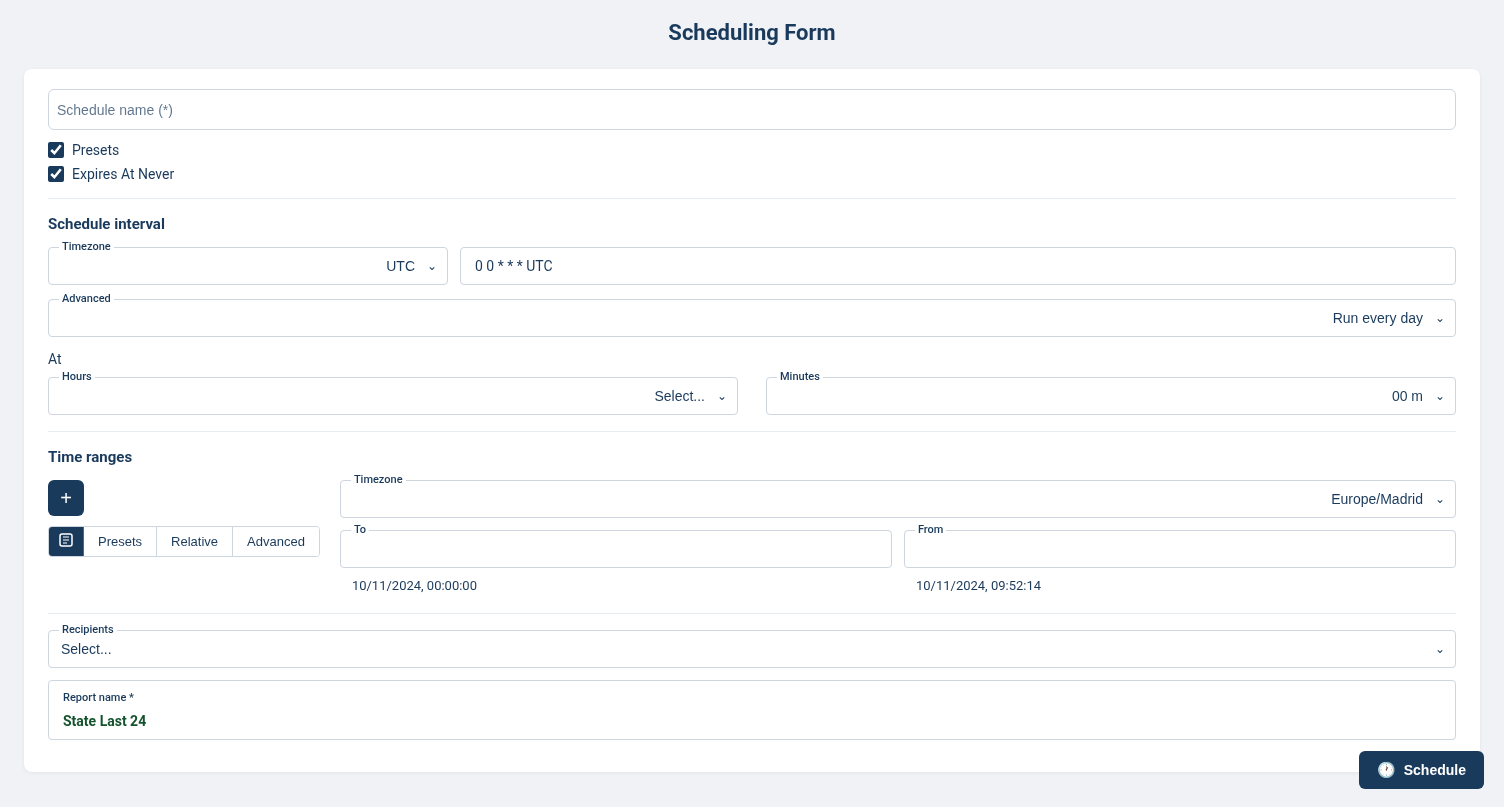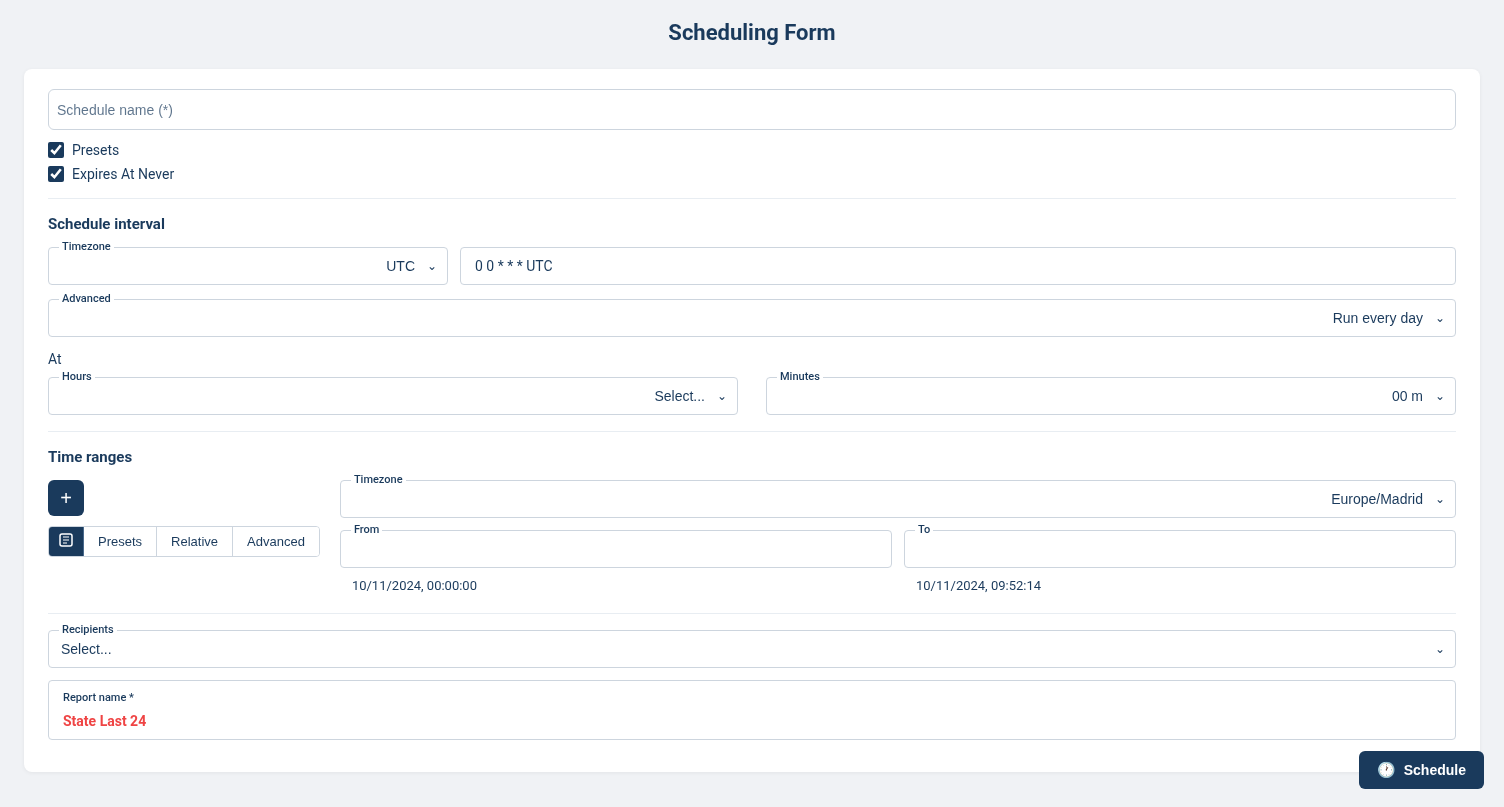--- a/index.html
+++ b/index.html
@@ -279,21 +279,21 @@
     }
     .report-name-field .field-label {
       font-size: 11px;
       color: #1a3a5c;
       font-weight: 500;
       margin-bottom: 9px;
     }
     .report-name-field .field-value {
       font-size: 14px;
       font-weight: 700;
-      color: #ef4444;
+      color: #14532d;
     }
 
     
     .schedule-btn {
       position: fixed;
       bottom: 18px;
       right: 20px;
       background: #1a3a5c;
       color: #fff;
       border: none;
@@ -420,25 +420,25 @@
           <span class="field-label">Timezone</span>
           <select>
             <option>Europe/Madrid</option>
           </select>
           <span class="chevron-icon">⌄</span>
         </div>
       </div>
 
       <div class="from-to-row">
         <div class="field-group">
-          <span class="field-label">From</span>
+          <span class="field-label">To</span>
           <input type="text" style="">
         </div>
         <div class="field-group">
-          <span class="field-label">To</span>
+          <span class="field-label">From</span>
           <input type="text" style="">
         </div>
       </div>
 
       <div class="date-display-row">
         <div class="date-display">10/11/2024, 00:00:00</div>
         <div class="date-display">10/11/2024, 09:52:14</div>
       </div>
     </div>
   </div>

